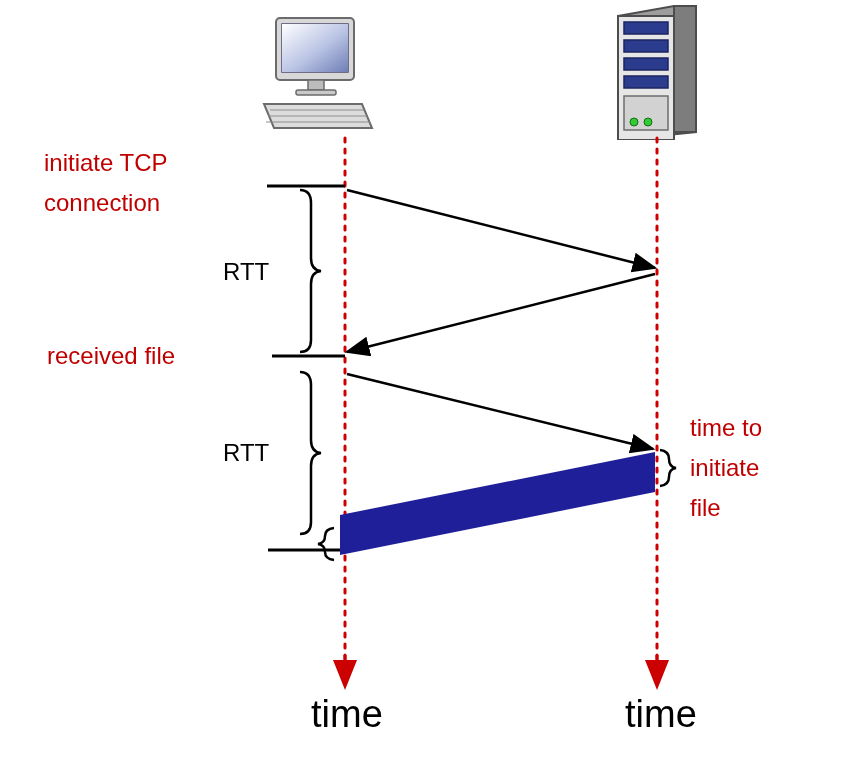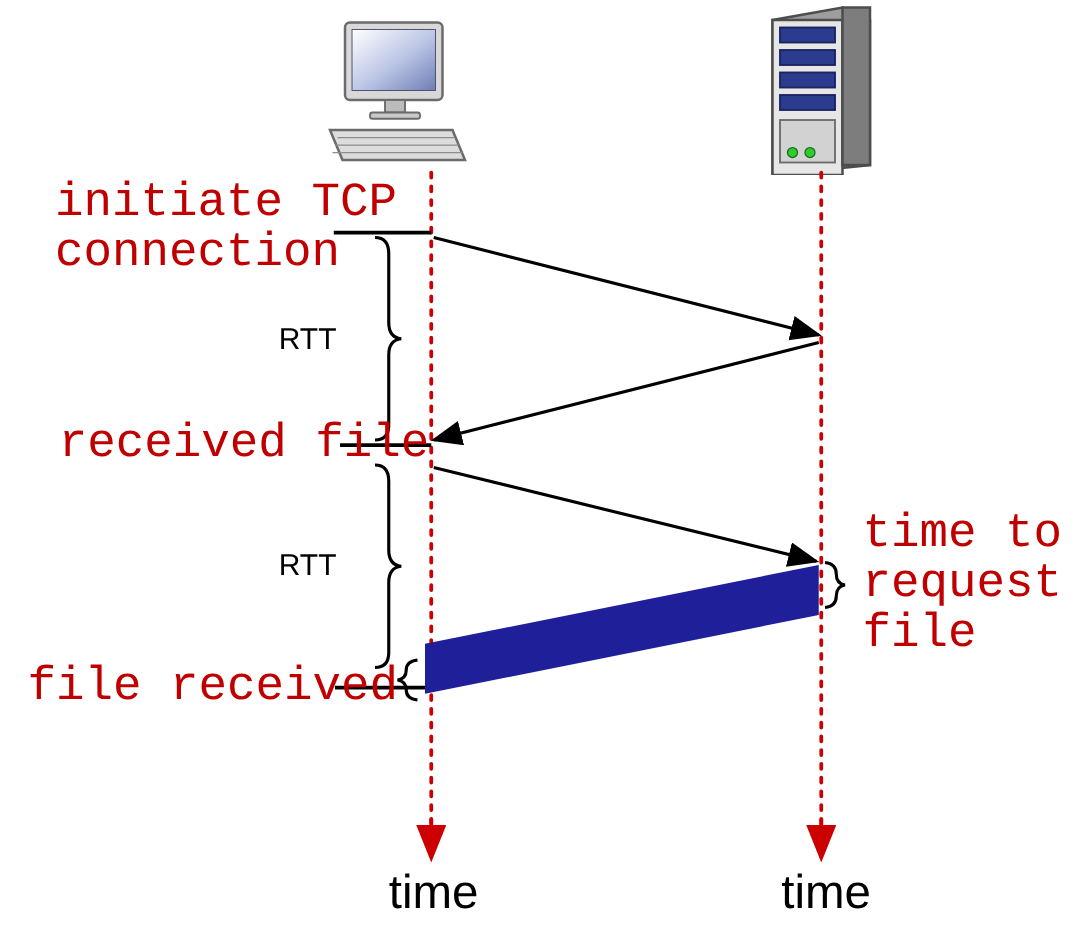--- a/index.html
+++ b/index.html
@@ -11,24 +11,23 @@
     position: relative;
     width: 863px;
     height: 761px;
     background: #ffffff;
     font-family: "Liberation Sans", sans-serif;
     overflow: hidden;
   }
   .lbl {
     position: absolute;
     color: #c00000;
-    font-size: 38px;
+    font-size: 24px;
     line-height: 40px;
     white-space: pre;
-    font-family: Liberation Mono, monospace;
   }
   .lbl-black {
     position: absolute;
     color: #000000;
     font-size: 24px;
     line-height: 40px;
     white-space: pre;
   }
   svg.layer {
     position: absolute;
@@ -126,23 +125,22 @@
     <path d="M300,372 Q311,372 311,385 L311,440 Q311,452 321,453 Q311,454 311,466 L311,522 Q311,534 300,534" fill="none" stroke="#000000" stroke-width="2.5"></path>
 
     <path d="M334,528 Q325,529 325,536 Q325,543 318,544 Q325,545 325,552 Q325,559 334,560" fill="none" stroke="#000000" stroke-width="2.5"></path>
 
     <path d="M660,450 Q669,451 669,459 Q669,467 676,468 Q669,469 669,477 Q669,485 660,486" fill="none" stroke="#000000" stroke-width="2.5"></path>
   </svg>
 
   <div class="lbl" style="left:44px; top:143px;">initiate TCP
 connection</div>
   <div class="lbl" style="left:47px; top:336px;">received file</div>
-  <div class="lbl" style="left:22px; top:530px;">file received</div>
   <div class="lbl" style="left:690px; top:408px;">time to
-request
+initiate
 file</div>
 
   <div class="lbl-black" style="left:223px; top:252px;">RTT</div>
   <div class="lbl-black" style="left:223px; top:433px;">RTT</div>
 
   <div class="lbl-black" style="left:311px; top:694px; font-size:38px;">time</div>
   <div class="lbl-black" style="left:625px; top:694px; font-size:38px;">time</div>
 
 </div>
 

